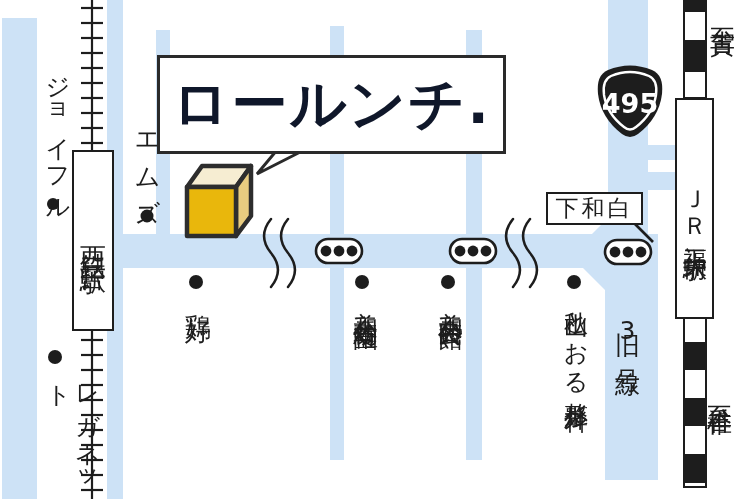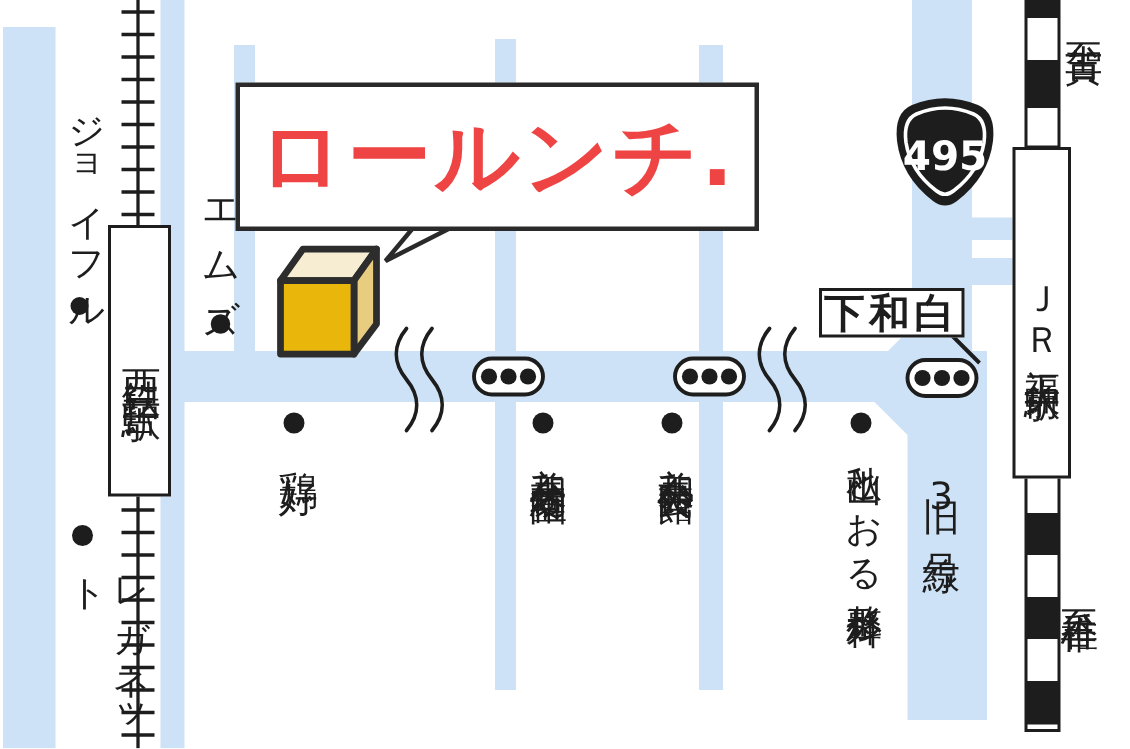--- a/index.html
+++ b/index.html
@@ -5,21 +5,21 @@
   html,body{margin:0;padding:0;width:753px;height:499px;overflow:hidden;background:#fff;}
   #map{position:relative;width:753px;height:499px;background:#fff;
        font-family:"DejaVu Sans","Liberation Sans",sans-serif;color:#1d1d1d;}
   #map svg{position:absolute;left:0;top:0;z-index:1;}
   .lbl{position:absolute;z-index:4;color:#1d1d1d;}
   .vtext{writing-mode:vertical-rl;text-orientation:upright;line-height:1.2;}
   .stationbox{position:absolute;z-index:5;background:#fff;border:2.5px solid #1d1d1d;
               display:flex;align-items:center;justify-content:center;text-align:center;}
   .bubble{position:absolute;z-index:6;background:#fff;border:3.5px solid #2a2a2a;
           display:flex;align-items:center;justify-content:center;}
-  .bubble .title{font-weight:800;color:#ef4444;letter-spacing:2px;}
+  .bubble .title{font-weight:800;color:#0f172a;letter-spacing:2px;}
   .signalbox{position:absolute;z-index:6;background:#fff;border:2.5px solid #1d1d1d;
              display:flex;align-items:center;justify-content:center;}
   .onroad{z-index:4;}
 </style>
 </head>
 <body>
 
 <div id="map">
 
   <svg width="753" height="499" viewBox="0 0 753 499">
@@ -134,21 +134,21 @@
   </svg>
 
   <div class="stationbox" style="left:72px;top:150px;width:38px;height:177px;">
     <div class="vtext" style="font-size:26px;letter-spacing:6px;">西鉄三苫駅</div>
   </div>
   <div class="stationbox" style="left:675px;top:98px;width:35px;height:217px;">
     <div class="vtext" style="font-size:24px;letter-spacing:3px;">ＪＲ福工大前駅</div>
   </div>
 
   <div class="signalbox" style="left:546px;top:192px;width:93px;height:29px;">
-    <div style="font-size:27px;letter-spacing:3px;font-weight:700;">下和白</div>
+    <div style="font-size:23px;letter-spacing:3px;font-weight:400;">下和白</div>
   </div>
 
   <div class="bubble" style="left:157px;top:55px;width:343px;height:93px;">
     <div class="title" style="font-size:56px;">ロールンチ.</div>
   </div>
 
   <div class="lbl vtext" style="left:707px;top:8px;font-size:25px;letter-spacing:2px;">至古賀</div>
   <div class="lbl vtext" style="left:704px;top:386px;font-size:25px;letter-spacing:2px;">至香椎</div>
 
   <div class="lbl vtext onroad" style="left:612px;top:312px;font-size:25px;letter-spacing:4px;">旧3号線</div>

